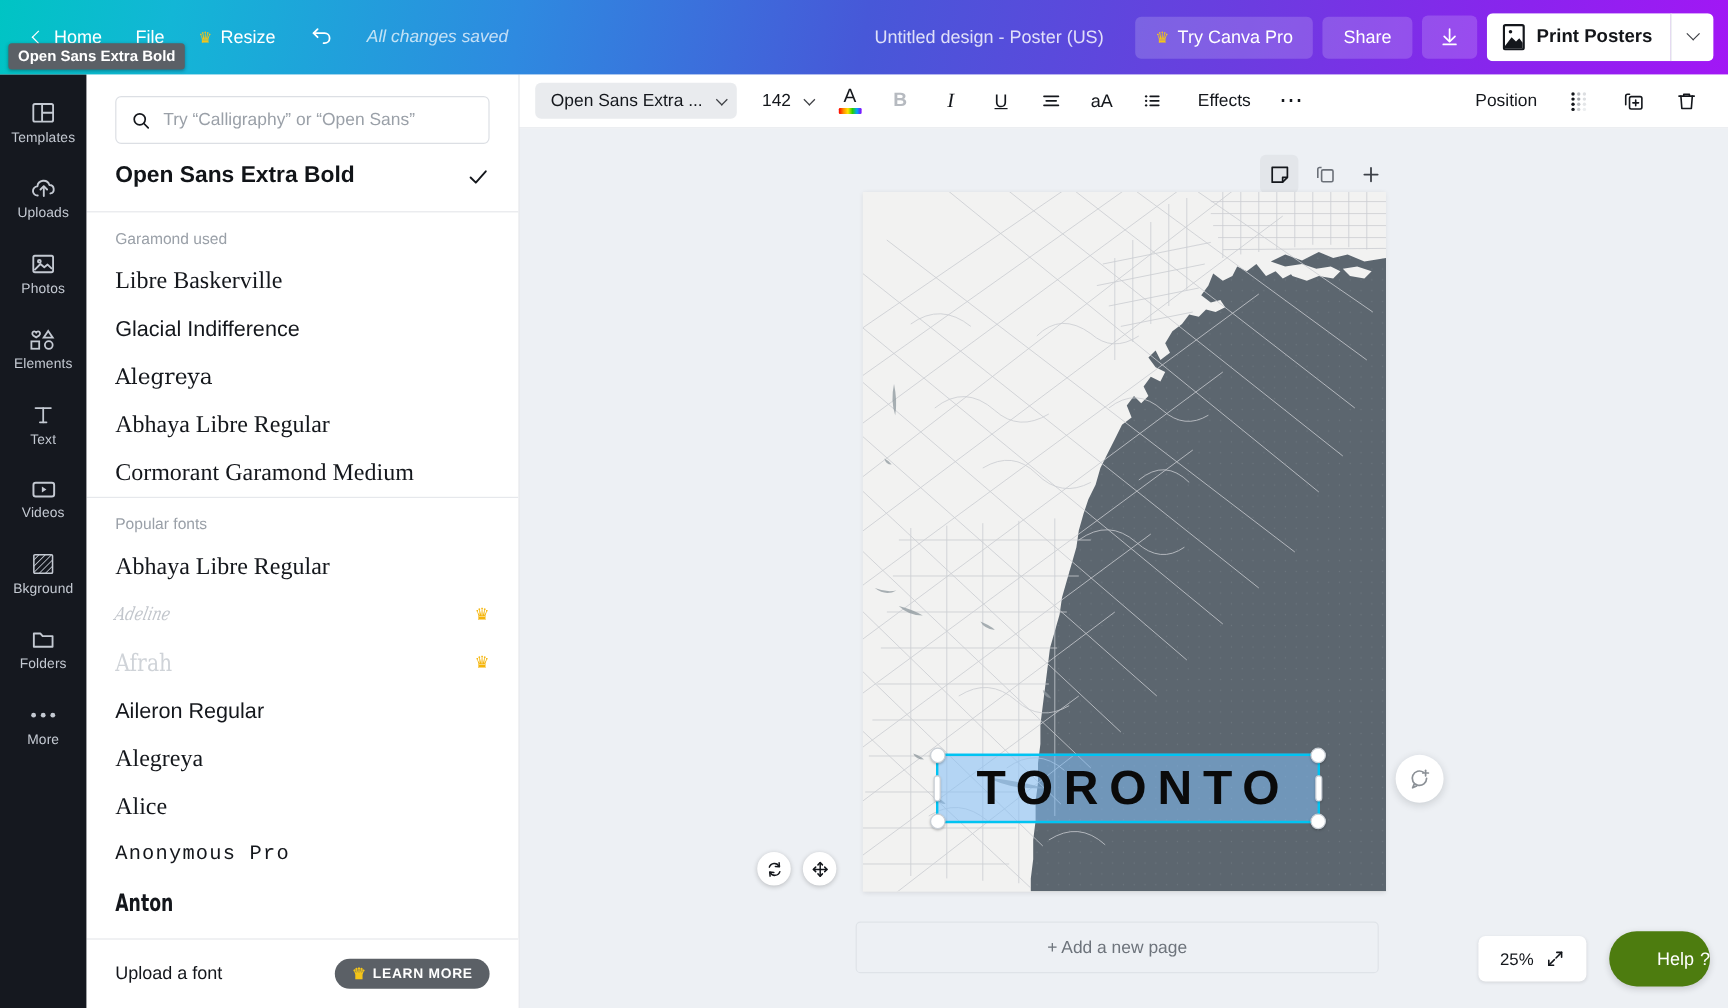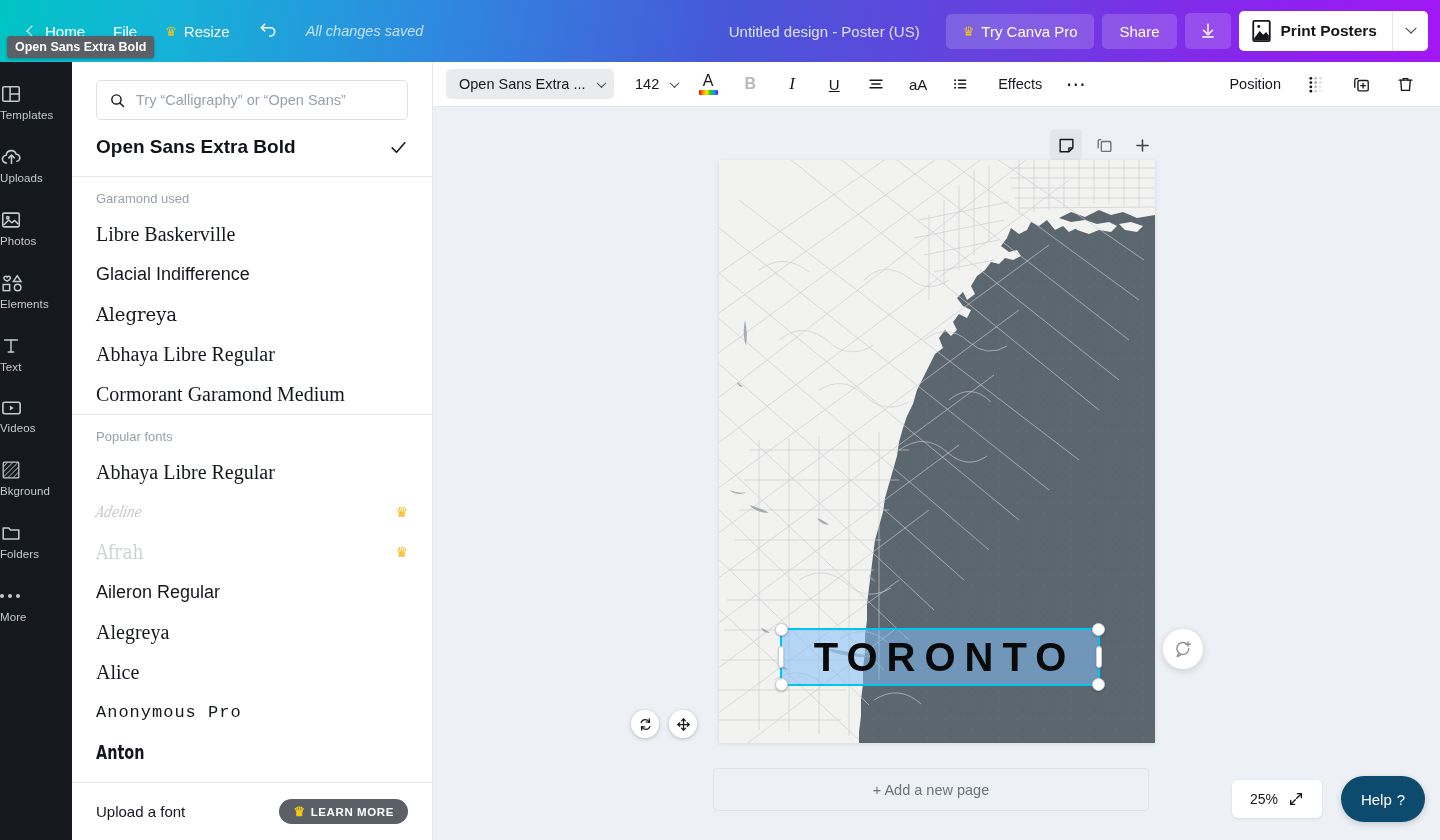--- a/index.html
+++ b/index.html
@@ -68,21 +68,21 @@
   }
 
   
   .rail {
     position: absolute; top: 62px; left: 0; width: 72px; height: 778px;
     background: #15181f; display: flex; flex-direction: column;
     align-items: center; padding-top: 12px; z-index: 30;
   }
   .rail-item {
     width: 72px; padding: 9px 0 7px; display: flex; flex-direction: column;
-    align-items: flex-start; gap: 4px; cursor: pointer; margin-bottom: 9px;
+    align-items: center; gap: 4px; cursor: pointer; margin-bottom: 9px;
   }
   .rail-item svg { display: block; }
   .rail-label { color: #c4c9d2; font-size: 11.5px; letter-spacing: 0.1px; }
   .rail-dots { display: flex; gap: 4px; height: 22px; align-items: center; }
   .rail-dots i { width: 4px; height: 4px; border-radius: 50%; background: #c4c9d2; display: block; }
 
   
   .panel {
     position: absolute; top: 62px; left: 72px; width: 360px; height: 778px;
     background: #ffffff; z-index: 25; display: flex; flex-direction: column;
@@ -258,22 +258,22 @@
 
   .zoom-pill {
     position: absolute; left: 800px; top: 673px; width: 90px; height: 38px;
     background: #fff; border-radius: 6px; display: flex; align-items: center;
     justify-content: center; gap: 10px; box-shadow: 0 1px 3px rgba(20,23,28,0.10);
     cursor: pointer;
   }
   .zoom-val { font-size: 14px; color: #14171c; }
   .help-btn {
     position: absolute; left: 909px; top: 669px; width: 84px; height: 46px;
-    background: #0c4a6e; border-radius: 23px; color: #fff; font-size: 15px;
-    display: flex; align-items: center; justify-content: center; gap: 5px;
+    background: #4d7c0f; border-radius: 23px; color: #fff; font-size: 15px;
+    display: flex; align-items: center; justify-content: flex-end; gap: 5px;
     cursor: pointer; box-shadow: 0 2px 6px rgba(20,23,28,0.18);
   }
 </style>
 </head>
 <body>
 
 <div id="app">
 
   <div class="topbar">
     <div class="tb-left">

